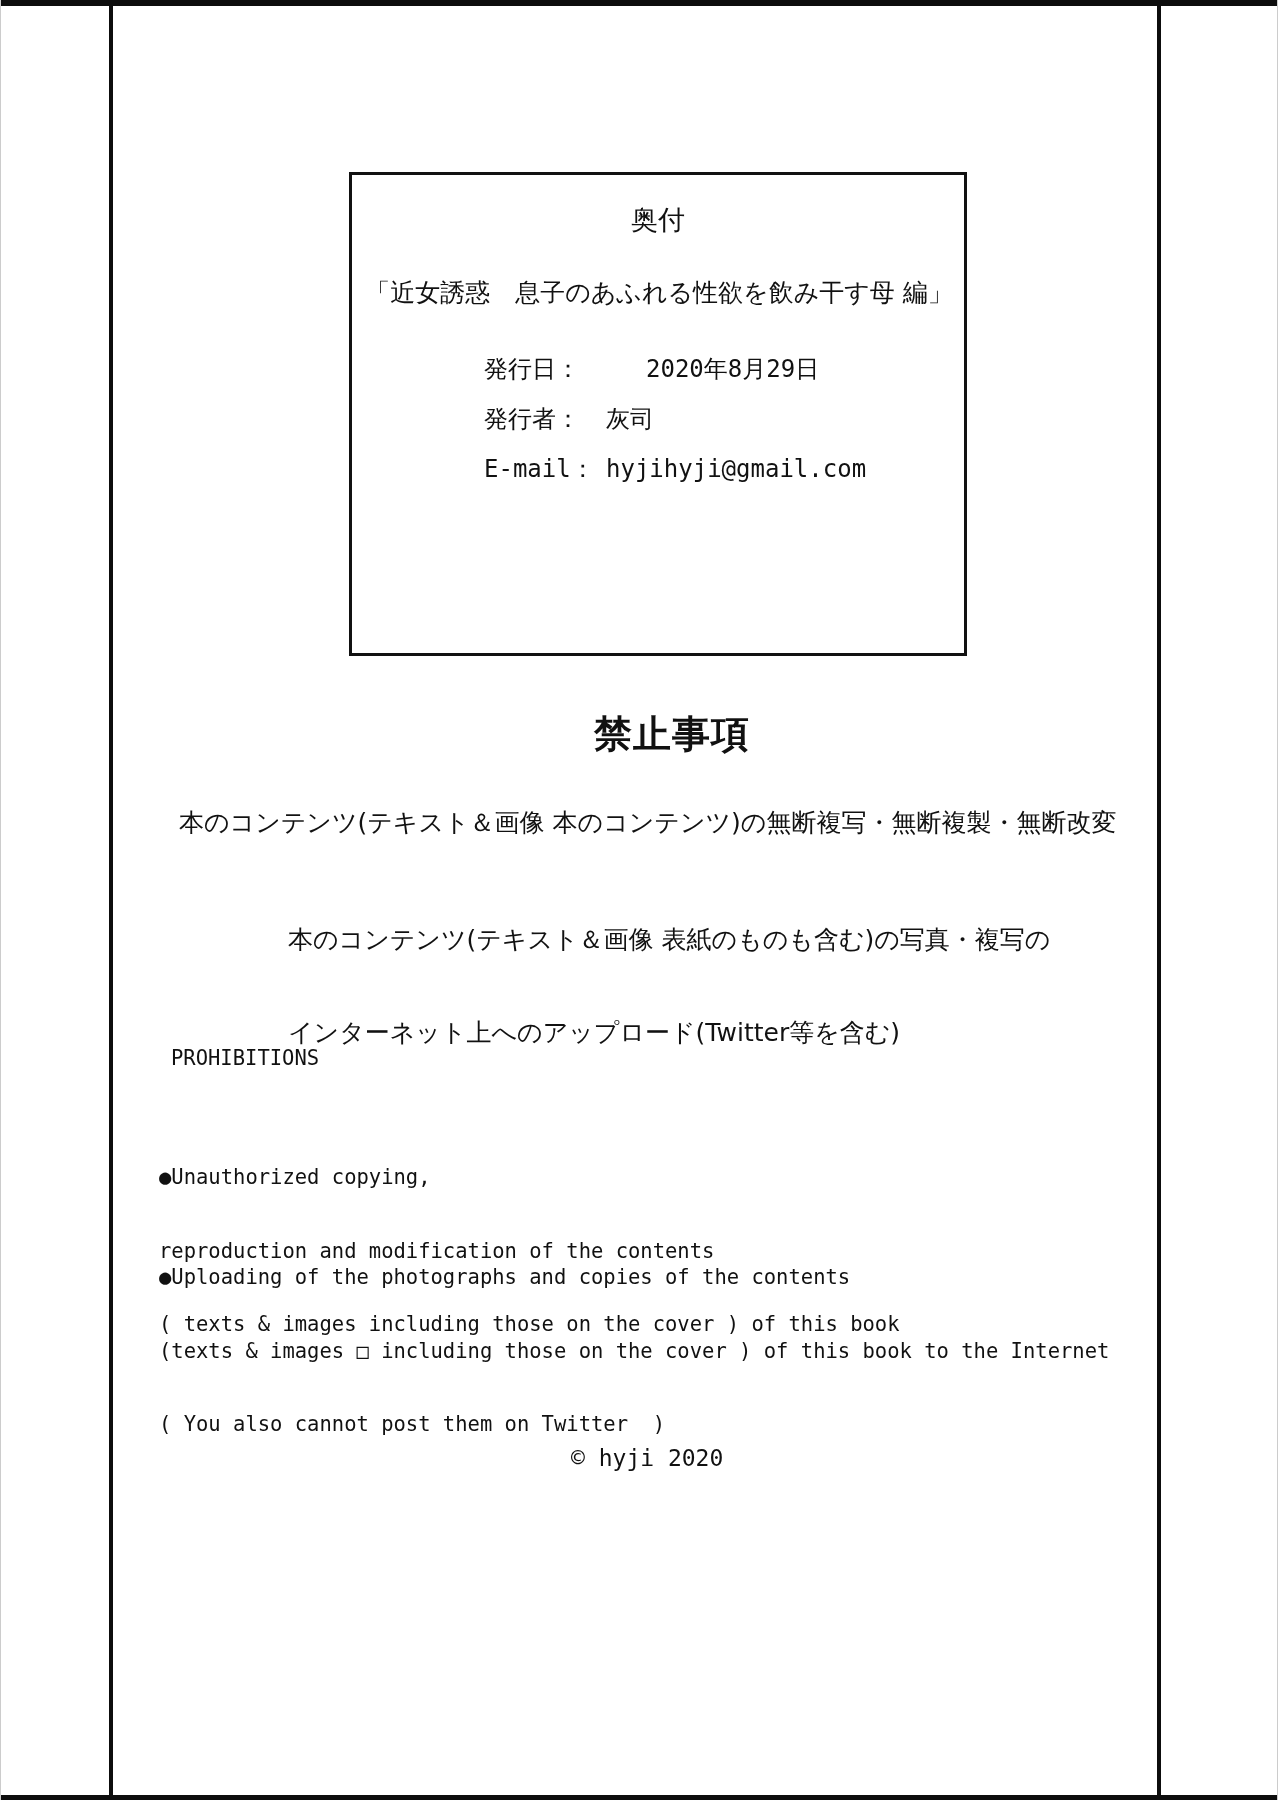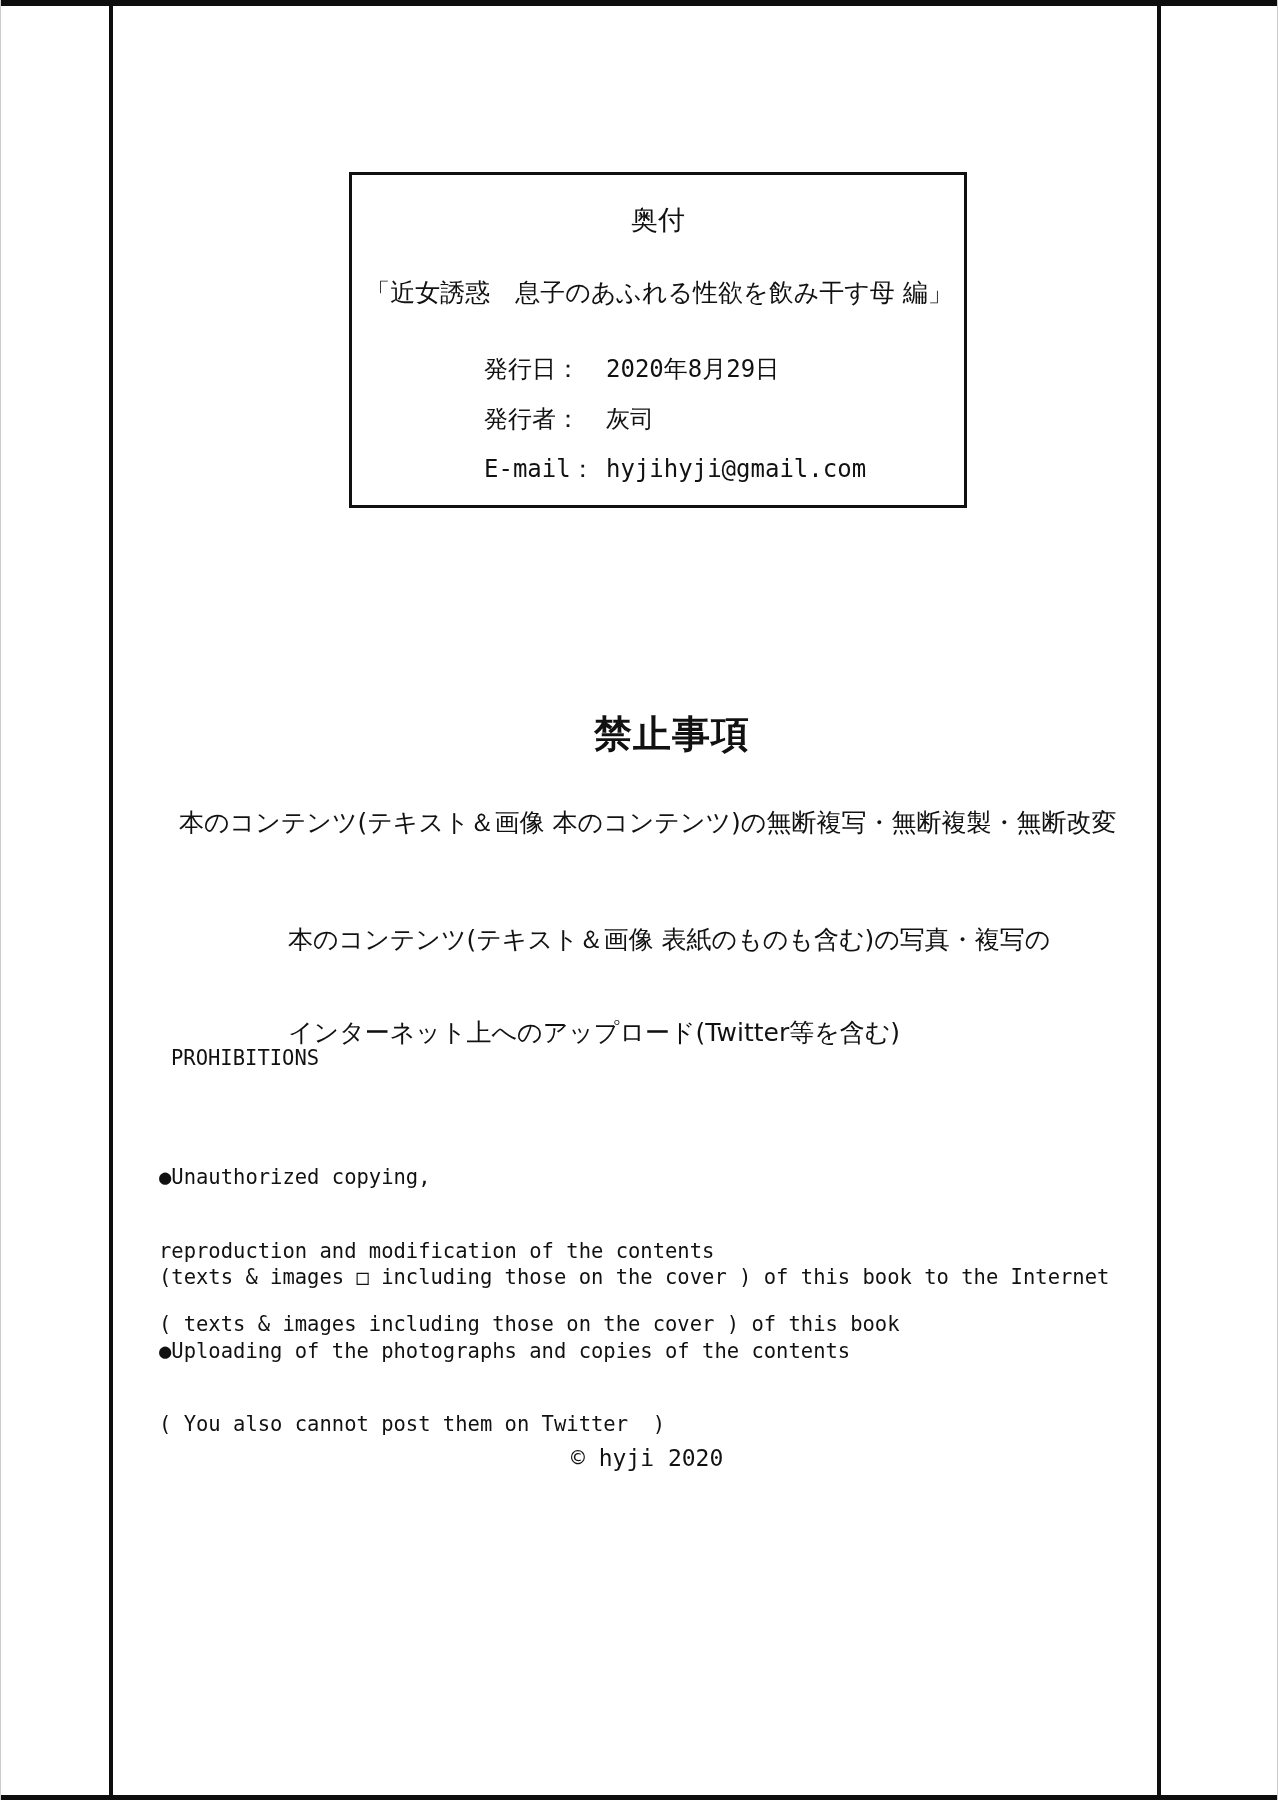--- a/index.html
+++ b/index.html
@@ -17,42 +17,42 @@
   }
   .hline{position:absolute;left:0;width:100%;background:#0d0d0d;}
   .hline.top{top:0;height:6px;}
   .hline.bottom{bottom:0;height:5px;}
   .vline{position:absolute;top:0;height:100%;width:4px;background:#0d0d0d;}
   .vline.left{left:108px;}
   .vline.right{left:1156px;}
 
   .colophon-box{
     position:absolute;left:348px;top:172px;
-    width:618px;height:336px;
+    width:618px;height:484px;
     border:3px solid #111;
     box-sizing:border-box;
   }
   .okuzuke{
     position:absolute;top:30px;left:0;width:100%;
     text-align:center;font-size:27px;line-height:30px;
     white-space:pre;
   }
   .book-title{
     position:absolute;top:102px;left:1px;width:100%;
     text-align:center;font-size:25px;line-height:32px;
     white-space:pre;
   }
   .colophon-row{
     position:absolute;left:132px;
     font-size:24px;line-height:30px;white-space:pre;
     display:flex;
     font-family:"DejaVu Sans Mono","DejaVu Sans",monospace;
   }
   .colophon-row .lbl{display:inline-block;width:122px;}
-  .row-1{top:179px;}
+  .row-1{top:179px;gap:40px;}
   .row-2{top:229px;}
   .row-3{top:279px;}
 
   .kinshi-heading{
     position:absolute;left:550px;top:713px;
     font-size:38px;line-height:42px;font-weight:700;
     letter-spacing:1px;white-space:pre;margin-left:43px;
   }
   .ja-para-1{
     position:absolute;left:178px;top:808px;
@@ -122,20 +122,20 @@
 
   <div class="en en-heading">PROHIBITIONS</div>
 
   <div class="en en-block-1">
     <div>●Unauthorized copying,</div>
     <div>reproduction and modification of the contents</div>
     <div>( texts &amp; images including those on the cover ) of this book</div>
   </div>
 
   <div class="en en-block-2">
+    <div>●Uploading of the photographs and copies of the contents</div>
     <div>(texts &amp; images □ including those on the cover ) of this book to the Internet</div>
-    <div>●Uploading of the photographs and copies of the contents</div>
     <div>( You also cannot post them on Twitter  )</div>
   </div>
 
   <div class="en copyright">© hyji 2020</div>
 
 </div>
 
 </body></html>

